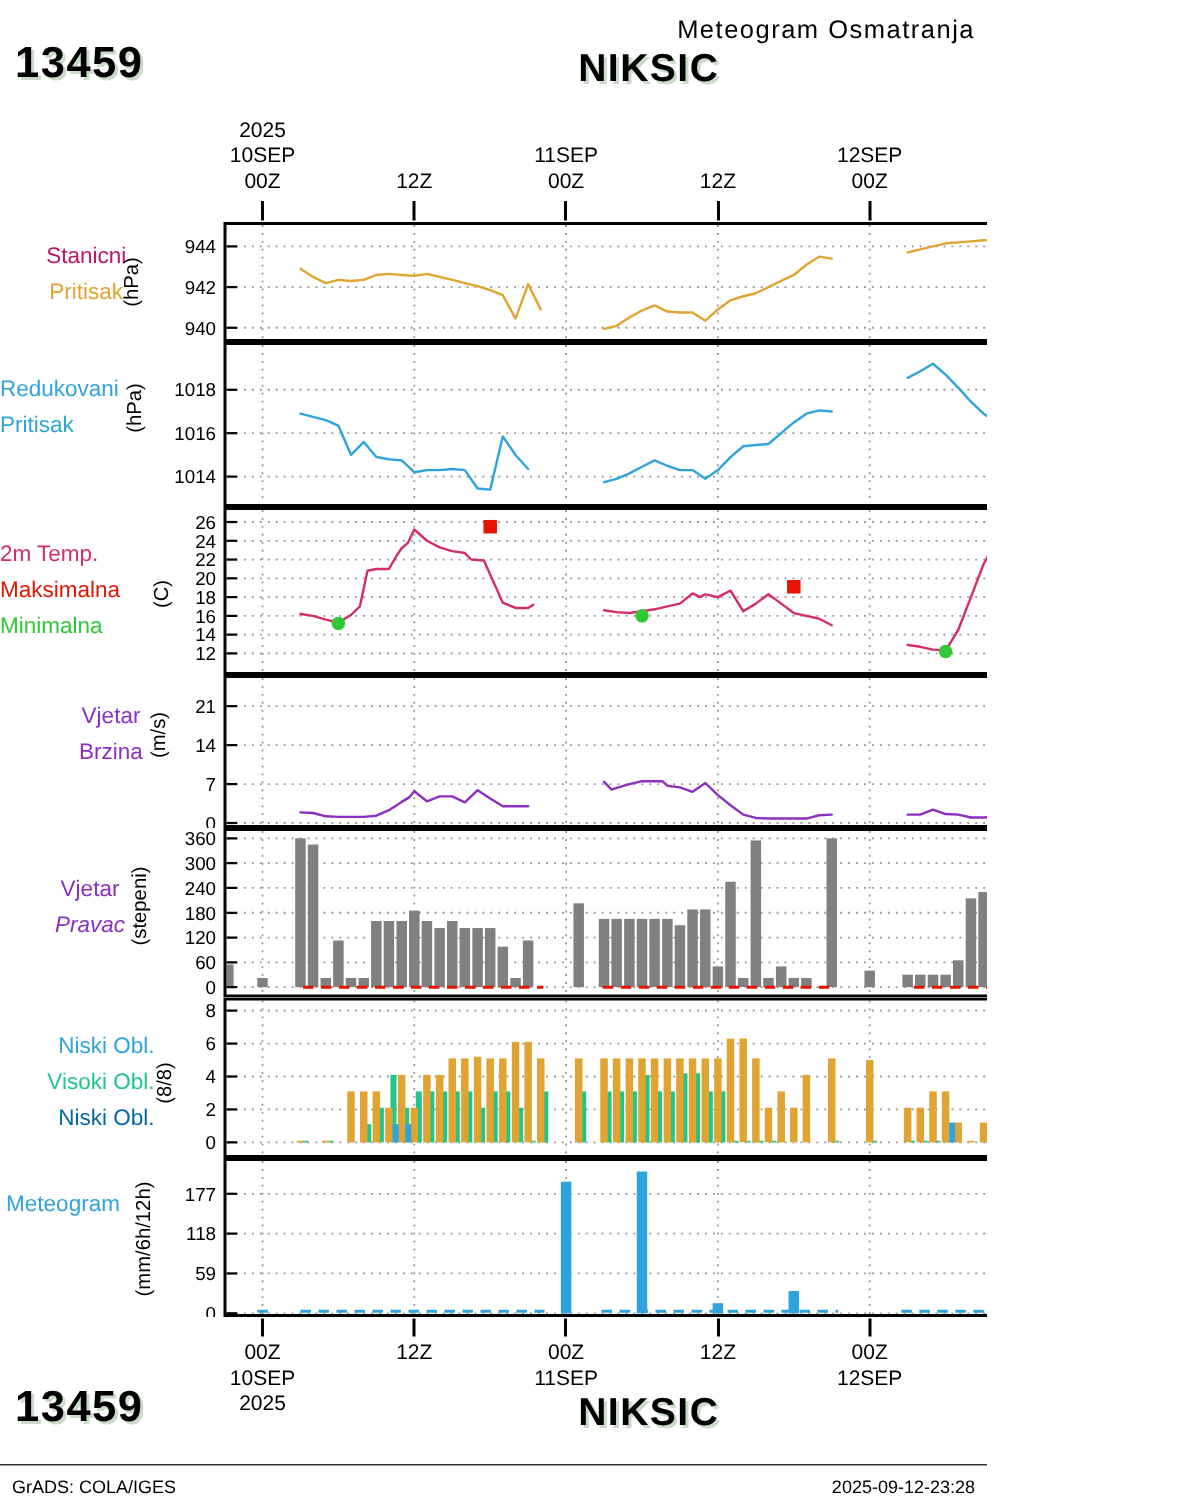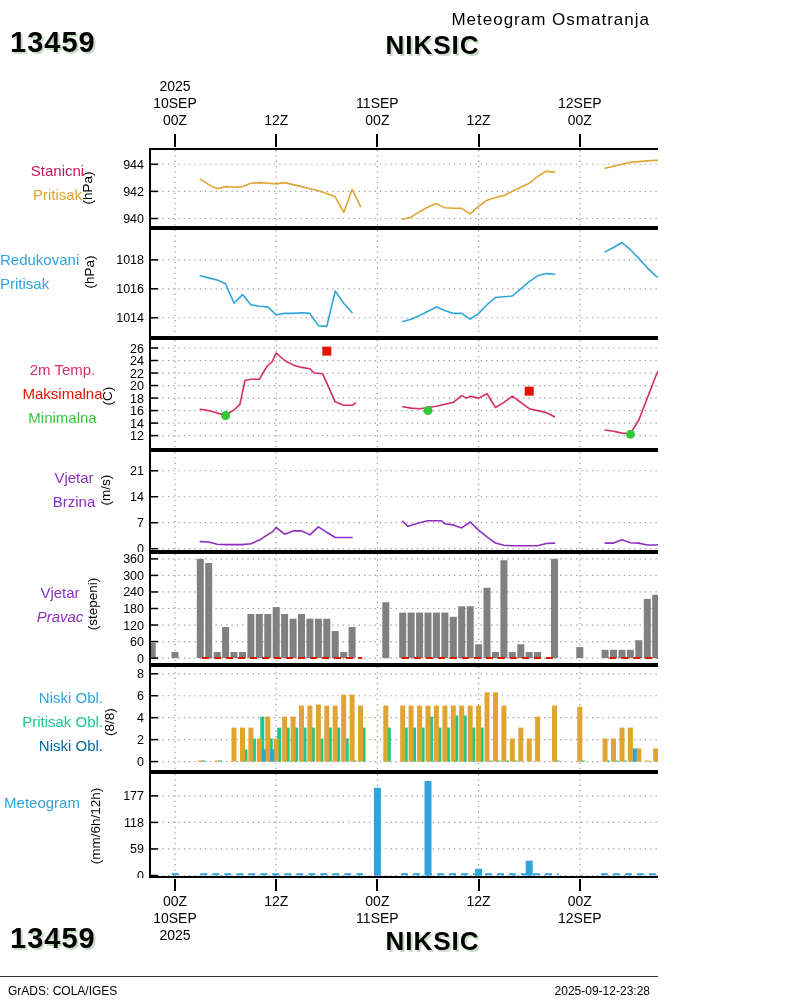--- a/index.html
+++ b/index.html
@@ -561,39 +561,39 @@
 <div style="position: absolute; left: 0px; top: 159px; width: 115px; text-align: center;">
       <div class="plabel" style="color: #be185d; position: static;">Stanicni</div>
       <div class="plabel" style="color: rgb(224, 164, 50); position: static;">Pritisak</div>
     </div>
     <div class="punit" style="left: 20px; top: 178px; width: 140px;">(hPa)</div>
     <div style="position: absolute; left: 0px; top: 248px; width: 130px; text-align: left;">
       <div class="plabel" style="color: rgb(47, 164, 220); position: static;">Redukovani</div>
       <div class="plabel" style="color: rgb(47, 164, 220); position: static;">Pritisak</div>
     </div>
     <div class="punit" style="left: 22px; top: 262px; width: 140px;">(hPa)</div>
-    <div style="position: absolute; left: 0px; top: 358px; width: 125px; text-align: center;">
+    <div style="position: absolute; left: 0px; top: 358px; width: 125px; text-align: left;">
       <div class="plabel" style="color: rgb(212, 46, 102); position: static;">2m Temp.</div>
       <div class="plabel" style="color: rgb(228, 20, 0); position: static;">Maksimalna</div>
       <div class="plabel" style="color: rgb(48, 200, 55); position: static;">Minimalna</div>
     </div>
     <div class="punit" style="left: 40px; top: 386px; width: 140px;">(C)</div>
     <div style="position: absolute; left: 18px; top: 466px; width: 112px; text-align: center;">
       <div class="plabel" style="color: rgb(140, 47, 192); position: static;">Vjetar</div>
       <div class="plabel" style="color: rgb(140, 47, 192); position: static;">Brzina</div>
     </div>
     <div class="punit" style="left: 38px; top: 480px; width: 140px;">(m/s)</div>
     <div style="position: absolute; left: 0px; top: 581px; width: 120px; text-align: center;">
       <div class="plabel" style="color: rgb(140, 47, 192); position: static;">Vjetar</div>
       <div class="plabel" style="color: rgb(140, 47, 192); position: static; font-style: italic;">Pravac</div>
     </div>
     <div class="punit" style="left: 25px; top: 594px; width: 140px;">(stepeni)</div>
     <div style="position: absolute; left: 0px; top: 686px; width: 103px; text-align: right;">
       <div class="plabel" style="color: rgb(47, 164, 220); position: static;">Niski Obl.</div>
-      <div class="plabel" style="color: rgb(31, 197, 137); position: static;">Pritisak Obl.</div>
+      <div class="plabel" style="color: rgb(31, 197, 137); position: static;">Visoki Obl.</div>
       <div class="plabel" style="color: #0369a1; position: static;">Niski Obl.</div>
     </div>
     <div class="punit" style="left: 42px; top: 712px; width: 140px;">(8/8)</div>
     <div style="position: absolute; left: 0px; top: 791px; width: 84px; text-align: center;">
       <div class="plabel" style="color: rgb(47, 164, 220); position: static;">Meteogram</div>
     </div>
     <div class="punit" style="left: 28px; top: 816px; width: 140px;">(mm/6h/12h)</div>
   </div>
 
 </body></html>

